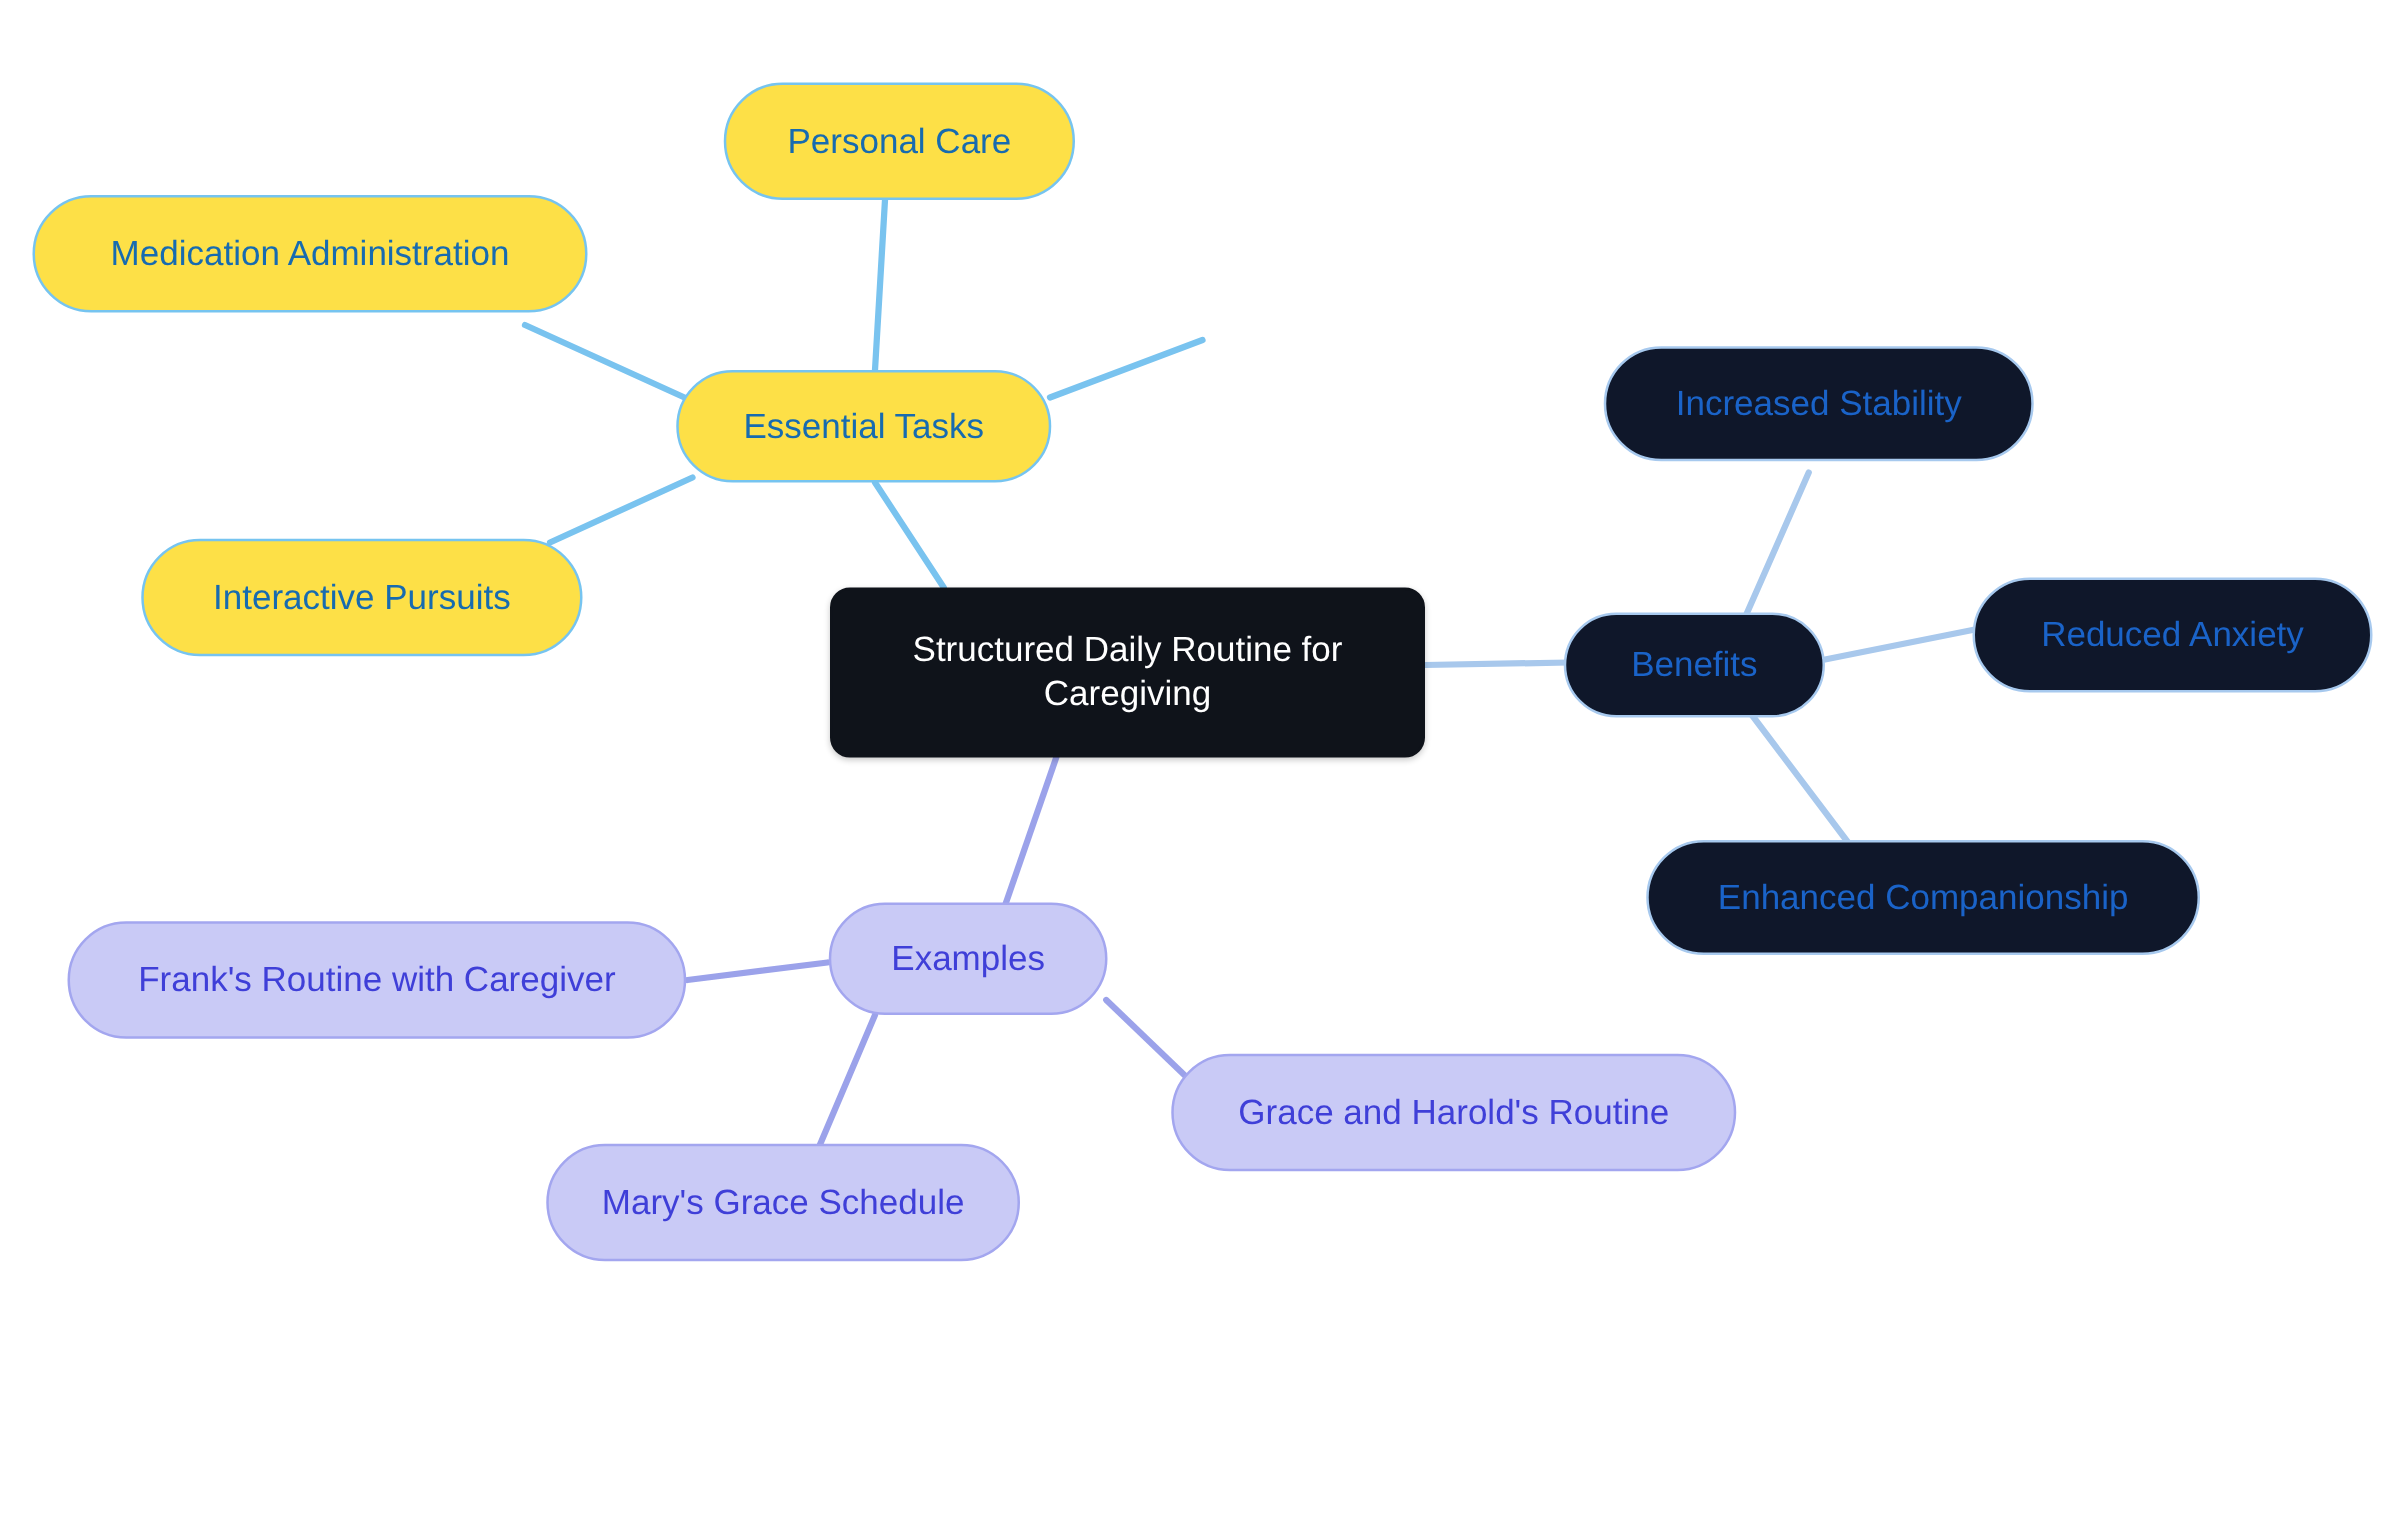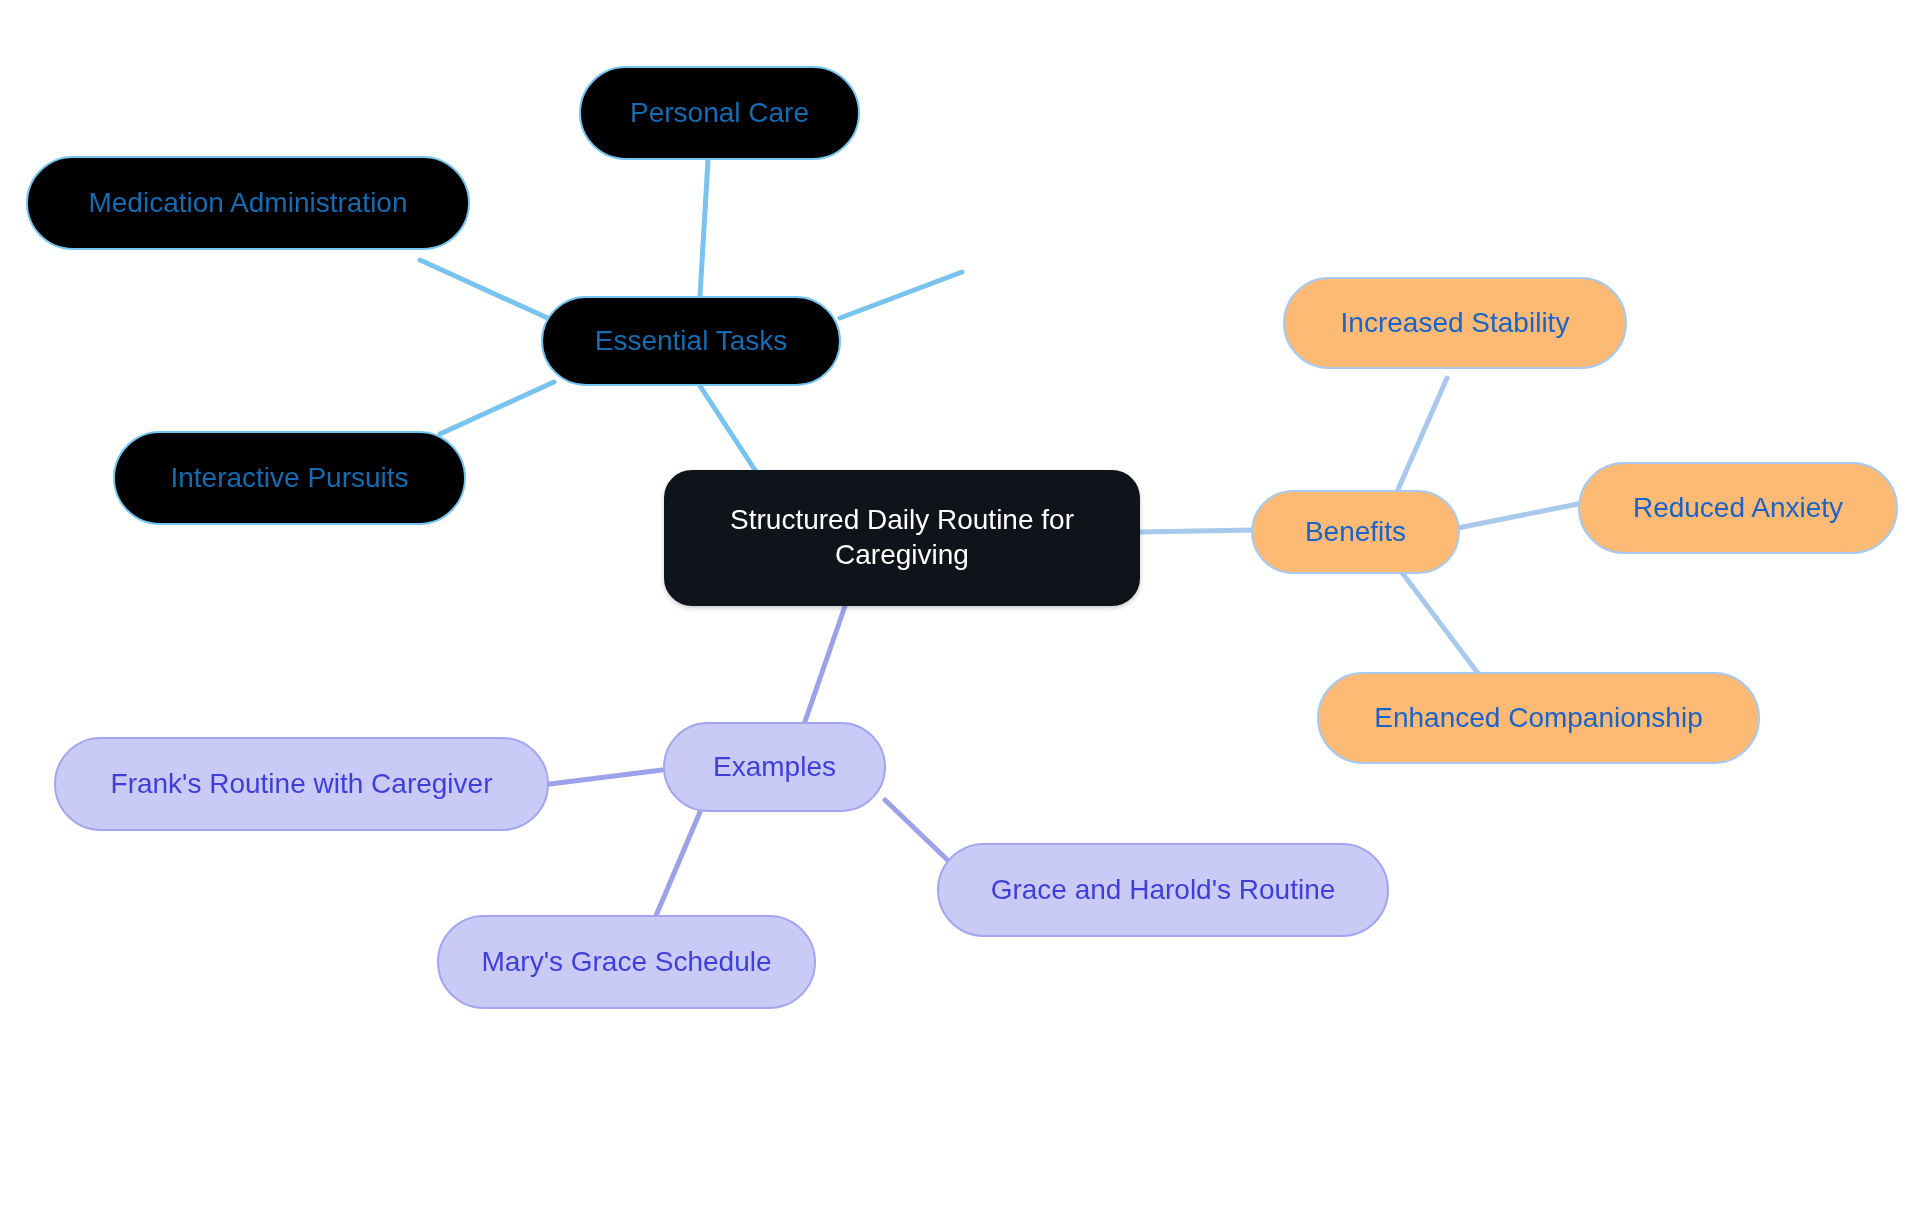--- a/index.html
+++ b/index.html
@@ -37,33 +37,33 @@
     border-style: solid;
     border-width: 2px;
     line-height: 1.24;
     white-space: pre-line;
     padding: 0 18px;
   }
   .node.root {
     background: #0f131a;
     border-color: #0f131a;
     color: #ffffff;
-    border-radius: 28px;
+    border-radius: 16px;
     font-size: 28px;
     font-weight: 400;
     box-shadow: 0 2px 5px rgba(0,0,0,0.22);
   }
   .node.blue {
-    background: #000000;
+    background: #fde047;
     border-color: #76c4f0;
     color: #176bb0;
     font-size: 28px;
   }
   .node.bluelight {
-    background: #fdba74;
+    background: #0f172a;
     border-color: #a7c9ee;
     color: #1a63c8;
     font-size: 28px;
   }
   .node.purple {
     background: #c9caf6;
     border-color: #a3a6ef;
     color: #3f3fd8;
     font-size: 28px;
   }

